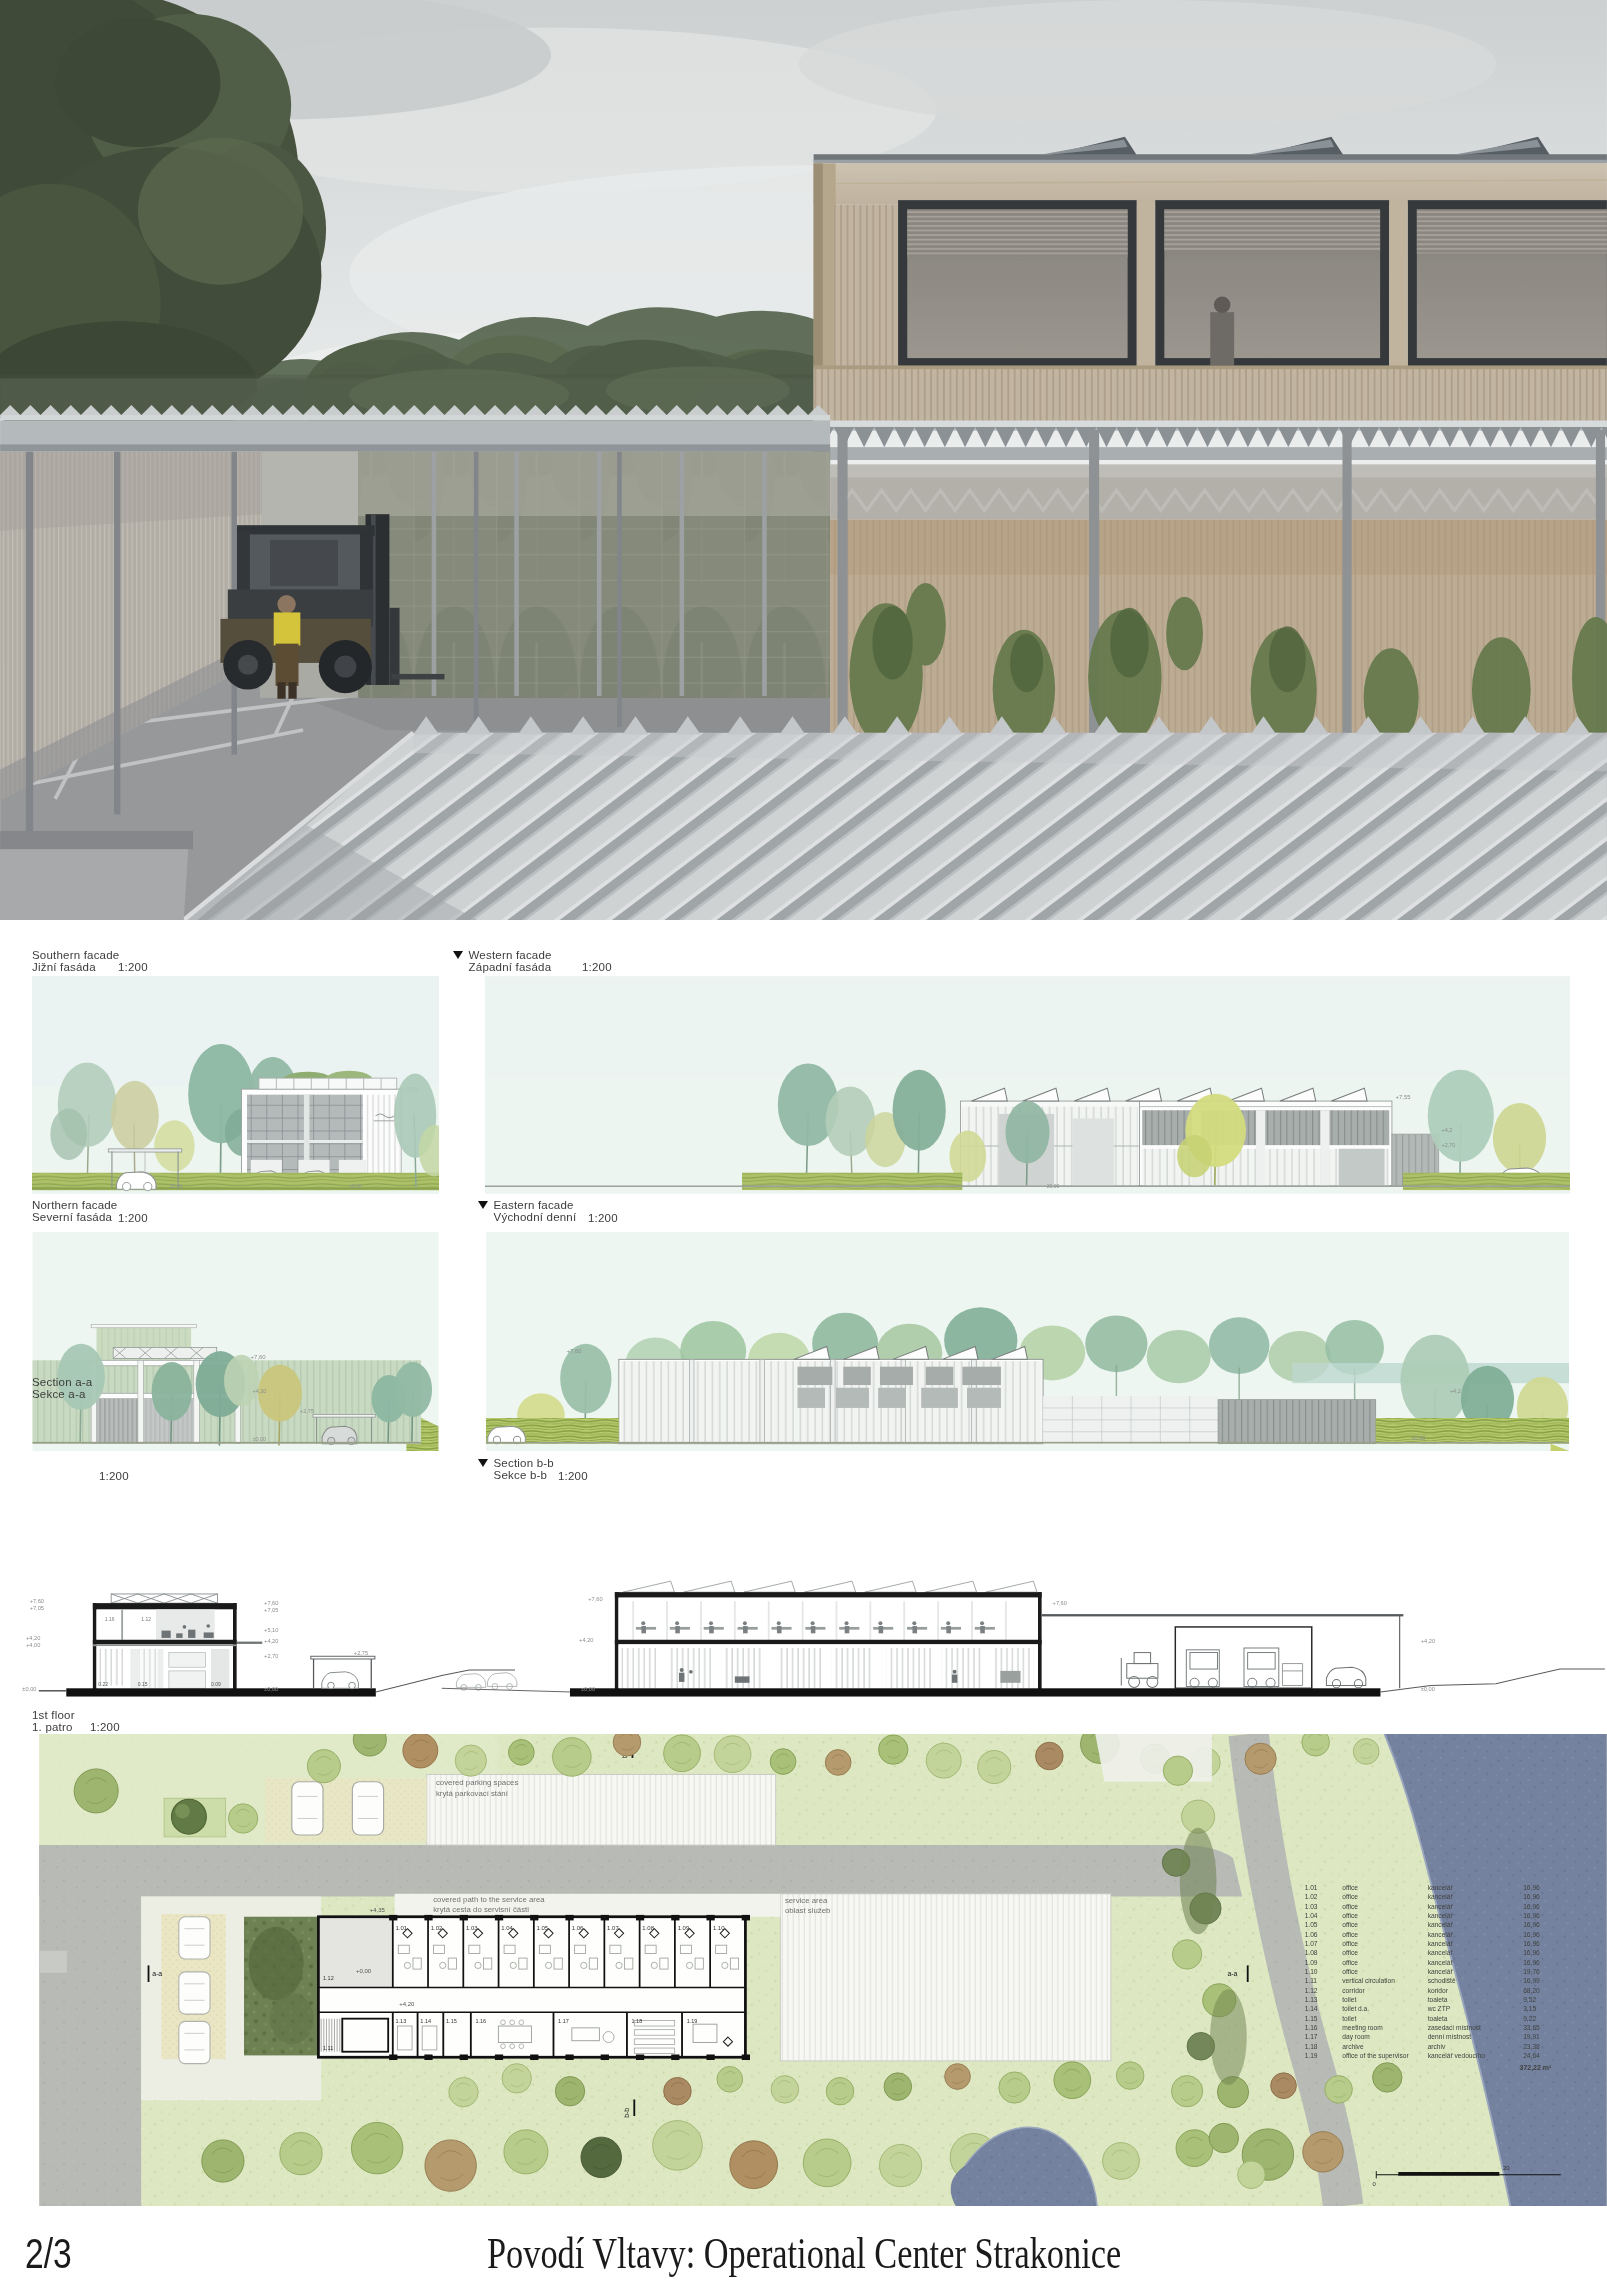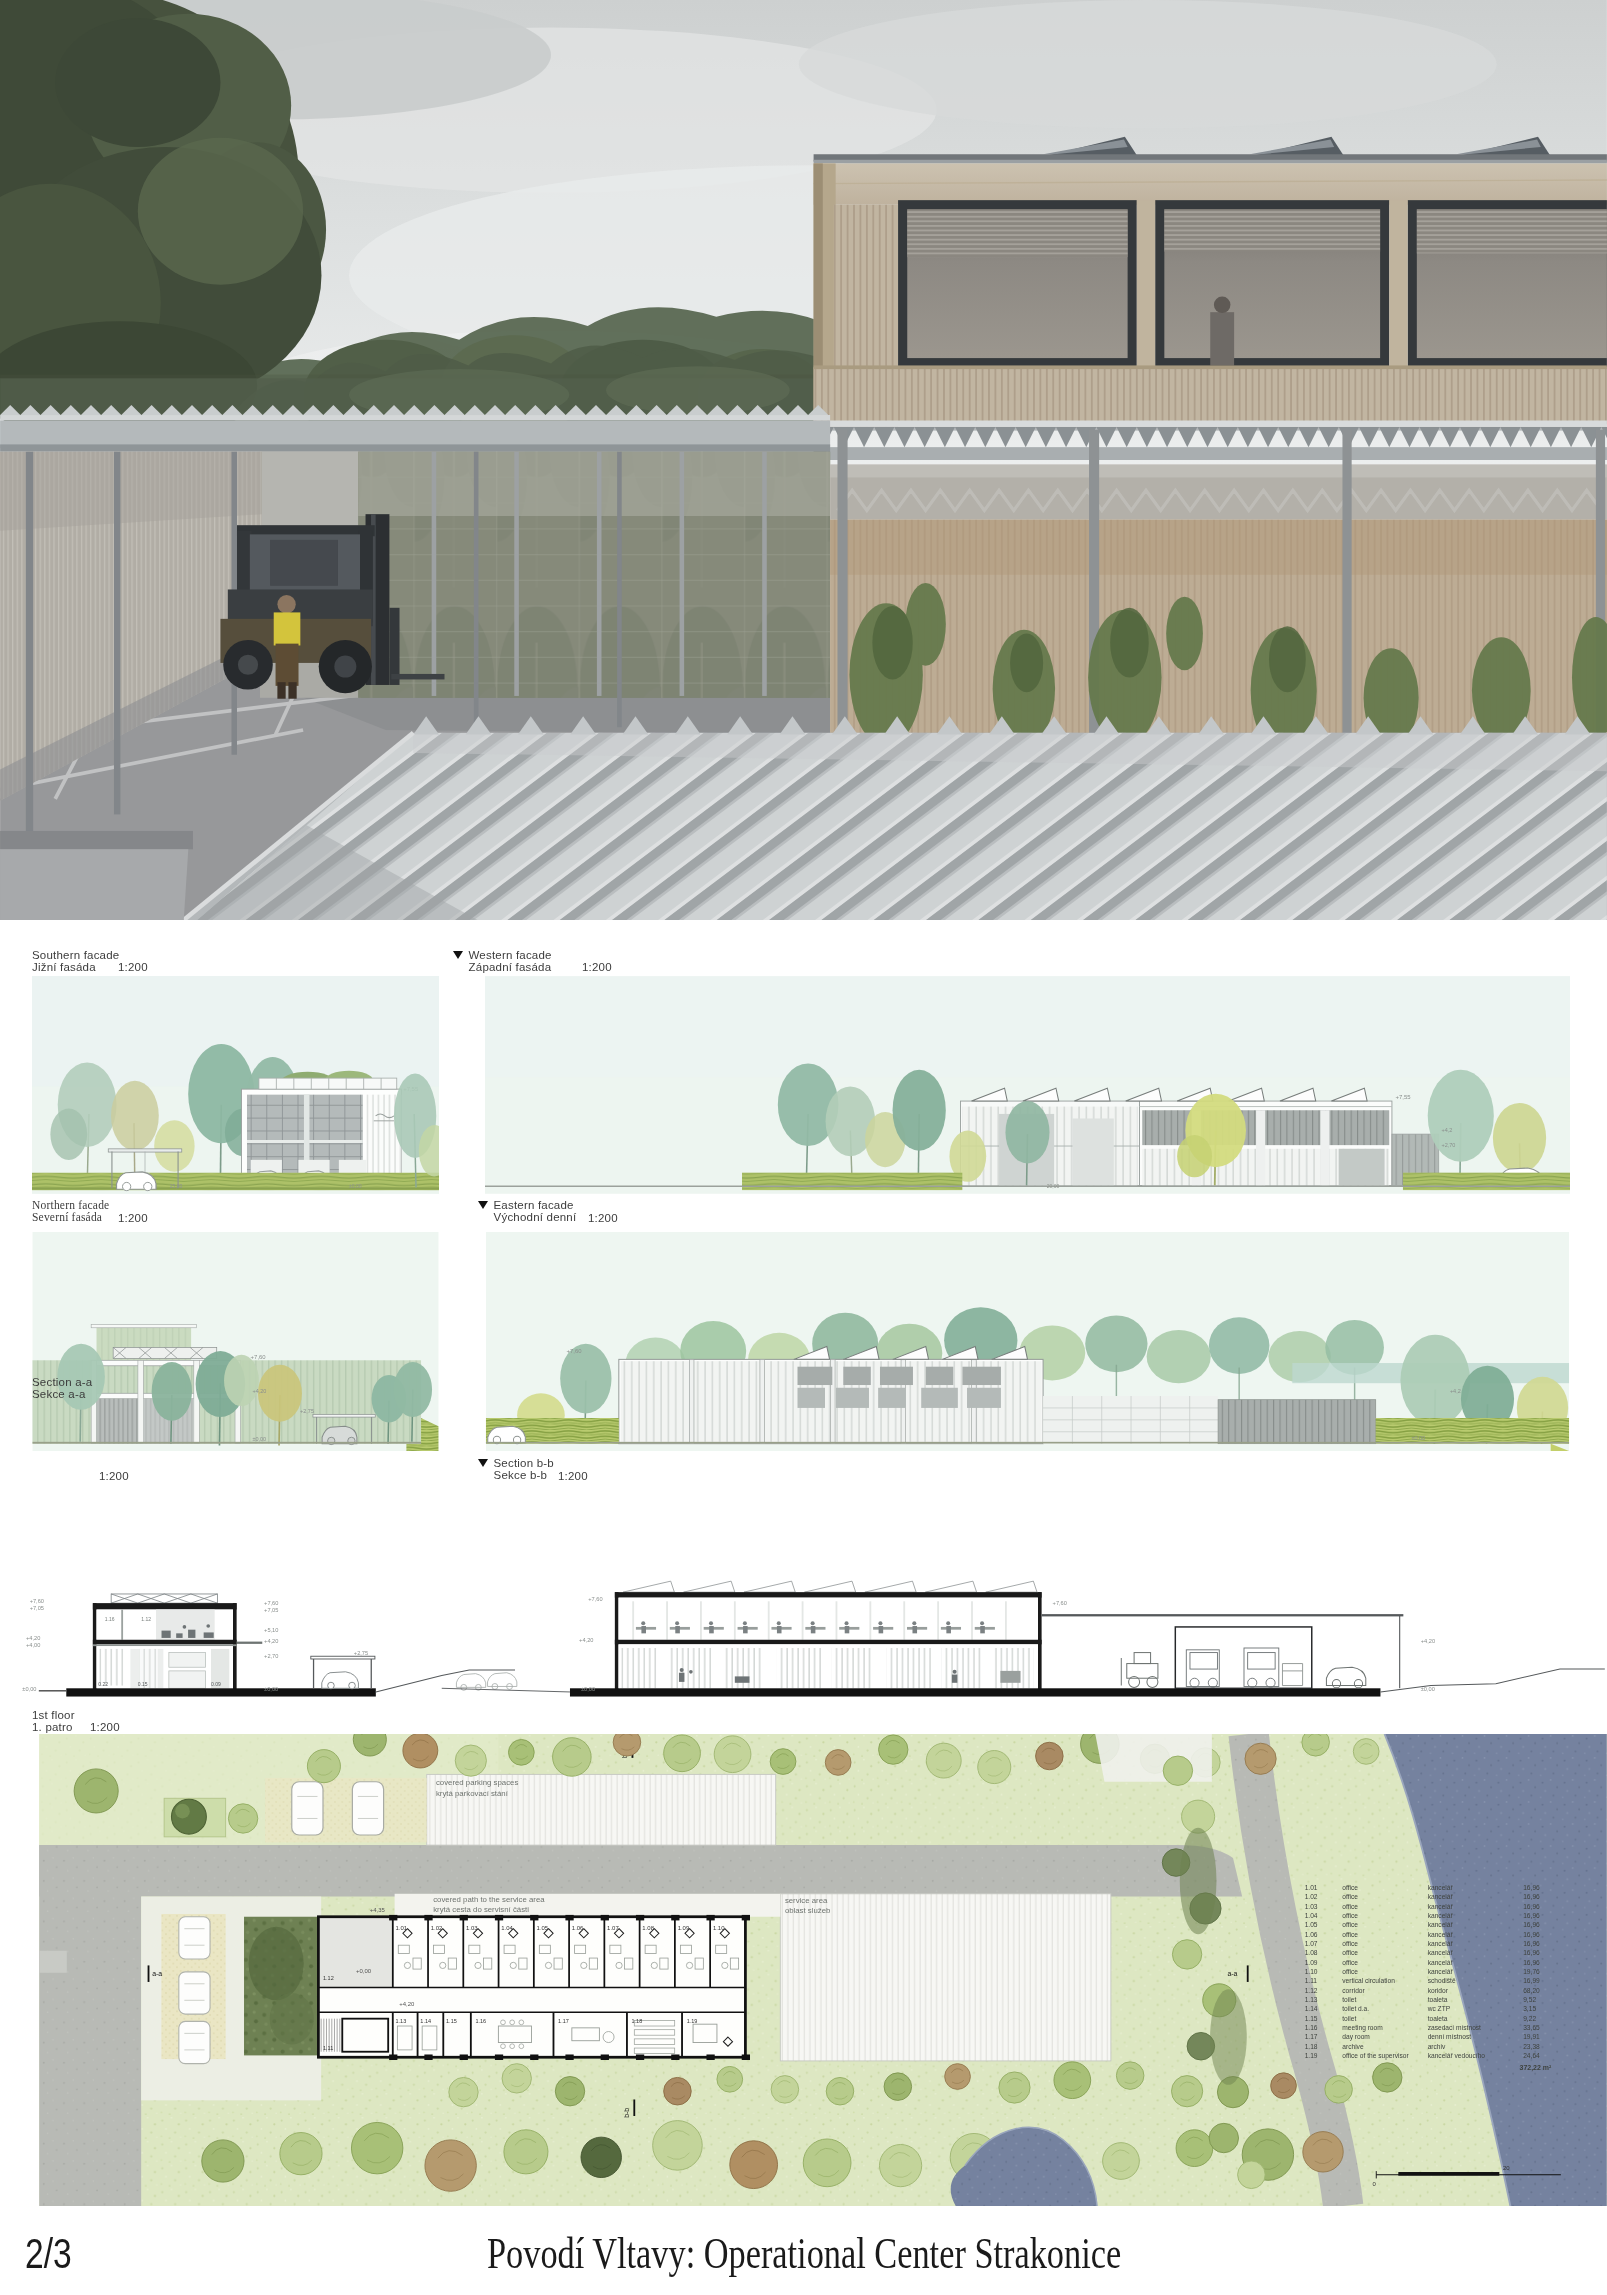--- a/index.html
+++ b/index.html
@@ -686,21 +686,21 @@
 <rect x="280" y="214" width="240" height="19" fill="url(#hedge)"></rect>
 <rect x="1000" y="214" width="182" height="19" fill="url(#hedge)"></rect>
 <rect x="0" y="228" width="1182" height="1.6" fill="#9aa09b"></rect>
 
 <text x="992" y="134" font-size="6.5" fill="#8a8f8d">+7,55</text>
 <text x="1042" y="170" font-size="6" fill="#8a8f8d">+4,2</text>
 <text x="1042" y="186" font-size="6" fill="#8a8f8d">+2,70</text>
 <text x="612" y="231" font-size="5.5" fill="#90958f">20,00</text>
 </svg>
 
-<div class="lbl" style="left:32px;top:1199px;font-family:Liberation Serif, serif;">Northern facade<br>Severní fasáda</div>
+<div class="lbl" style="left:32px;top:1199px;">Northern facade<br>Severní fasáda</div>
 <div class="lbl" style="left:118px;top:1212px;">1:200</div>
 
 <div class="lbl" style="left:478px;top:1199px;"><span class="tri"></span>Eastern facade<br><span style="margin-left:15.6px;">Východní denní</span></div>
 <div class="lbl" style="left:588px;top:1212px;">1:200</div>
 
 <svg class="abs" style="left:32px;top:1232px" width="407" height="219" viewBox="0 0 443 239">
 <defs>
  <pattern id="sagev" width="7" height="12" patternUnits="userSpaceOnUse">
   <rect width="7" height="12" fill="#c9dac2"></rect>
           <rect x="5.2" width="1.2" height="12" fill="#b2c7ad"></rect>

